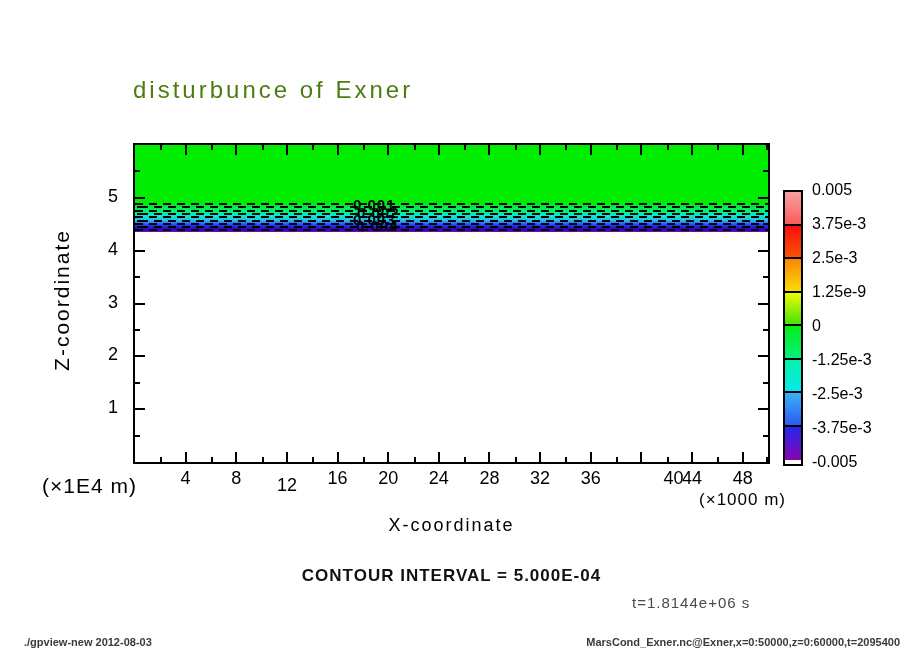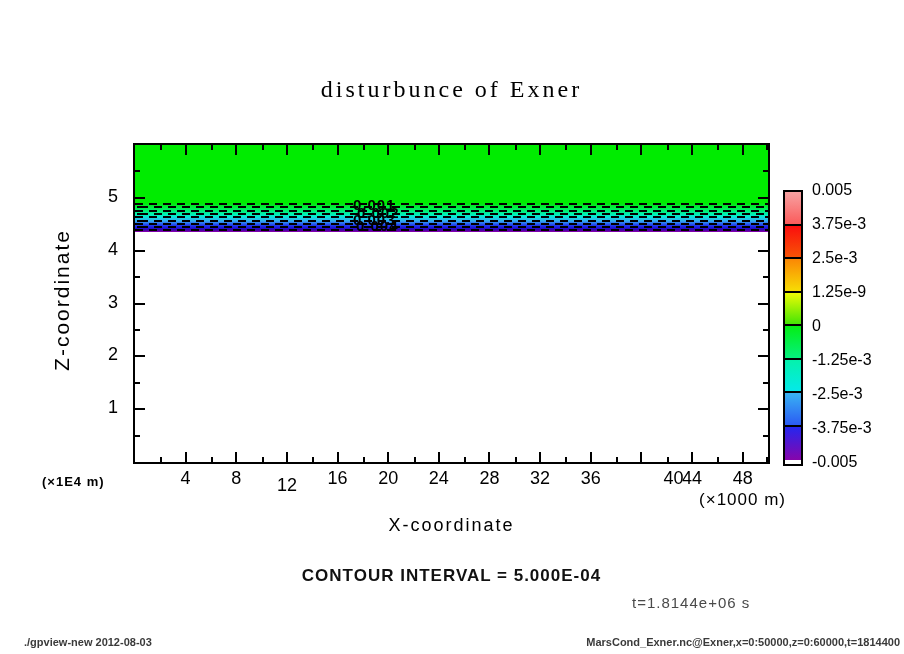--- a/index.html
+++ b/index.html
@@ -1,38 +1,38 @@
 <!DOCTYPE html>
 <html><head>
 <meta charset="utf-8">
 <style>
   html,body{margin:0;padding:0;background:#fff;}
   body{width:904px;height:654px;position:relative;overflow:hidden;
        font-family:"Liberation Sans", sans-serif;color:#000;}
   .abs{position:absolute;}
-  #title{left:133px;top:76px;width:637px;text-align:center;
-         font-size:24px;letter-spacing:3px;color:#000000;font-family:Liberation Serif, serif;}
+  #title{left:133px;top:76px;width:637px;text-align:left;
+         font-size:24px;letter-spacing:3px;color:#4d7c0f;}
   #plot{left:133px;top:143px;width:633px;height:317px;border:2px solid #000;
         background:linear-gradient(180deg,
           #00EC00 0px,#00EC00 58px,
           #00F066 65px,#00EFD0 71px,
           #35AAF2 76px,#2140F0 80px,
           #1B12DD 83px,#3C00A6 85px,#7E00AC 86.5px,
           #ffffff 87px,#ffffff 100%);}
   .dash-line{position:absolute;left:0;width:100%;height:2px;
         background:repeating-linear-gradient(to right,#000 0 8px,transparent 8px 14px);}
   .tick{position:absolute;background:#000;}
   .clabel{position:absolute;font-size:15px;font-weight:bold;letter-spacing:1px;color:#000;line-height:1;}
   .ytl{position:absolute;right:0;width:26px;text-align:right;font-size:18px;line-height:20px;}
   .xtl{position:absolute;width:36px;text-align:center;font-size:18px;line-height:20px;}
   #y-tick-labels{left:88px;top:143px;width:30px;height:317px;}
   #x-tick-labels{left:135px;top:468px;width:633px;height:22px;}
   #y-axis-title{left:62px;top:300px;font-size:21px;letter-spacing:2px;
         transform:translate(-50%,-50%) rotate(-90deg);white-space:nowrap;}
-  #y-unit{left:42px;top:474px;font-size:13px;letter-spacing:1px;font-weight:bold;}
+  #y-unit{left:42px;top:474px;font-size:21px;letter-spacing:1px;}
   #x-unit{left:676px;top:490px;width:110px;text-align:right;font-size:17px;letter-spacing:1px;}
   #x-axis-title{left:133px;top:515px;width:637px;text-align:center;
         font-size:18px;letter-spacing:2px;}
   #colorbar{left:783px;top:190px;width:16px;height:272px;border:2px solid #000;}
   .cb-cell{width:100%;box-sizing:border-box;border-bottom:2px solid #000;}
   .cb-cell:last-child{border-bottom:none;}
   #cb-labels{left:812px;top:190px;width:90px;height:272px;}
   .cbl{position:absolute;left:0;font-size:16px;line-height:18px;white-space:nowrap;}
   #contour-interval{left:133px;top:566px;width:637px;text-align:center;
         font-size:17px;letter-spacing:1px;font-weight:bold;color:#111;}
@@ -179,13 +179,13 @@
     <div class="cbl" style="top: 161px;">-1.25e-3</div>
     <div class="cbl" style="top: 195px;">-2.5e-3</div>
     <div class="cbl" style="top: 229px;">-3.75e-3</div>
     <div class="cbl" style="top: 263px;">-0.005</div>
   </div>
 
 <div class="abs" id="contour-interval">CONTOUR INTERVAL = 5.000E-04</div>
 <div class="abs" id="time-label">t=1.8144e+06 s</div>
 
 <div class="abs" id="footer-left">./gpview-new  2012-08-03</div>
-<div class="abs" id="footer-right">MarsCond_Exner.nc@Exner,x=0:50000,z=0:60000,t=1814400</div>
+<div class="abs" id="footer-right">MarsCond_Exner.nc@Exner,x=0:50000,z=0:60000,t=2095400</div>
 
 </body></html>

